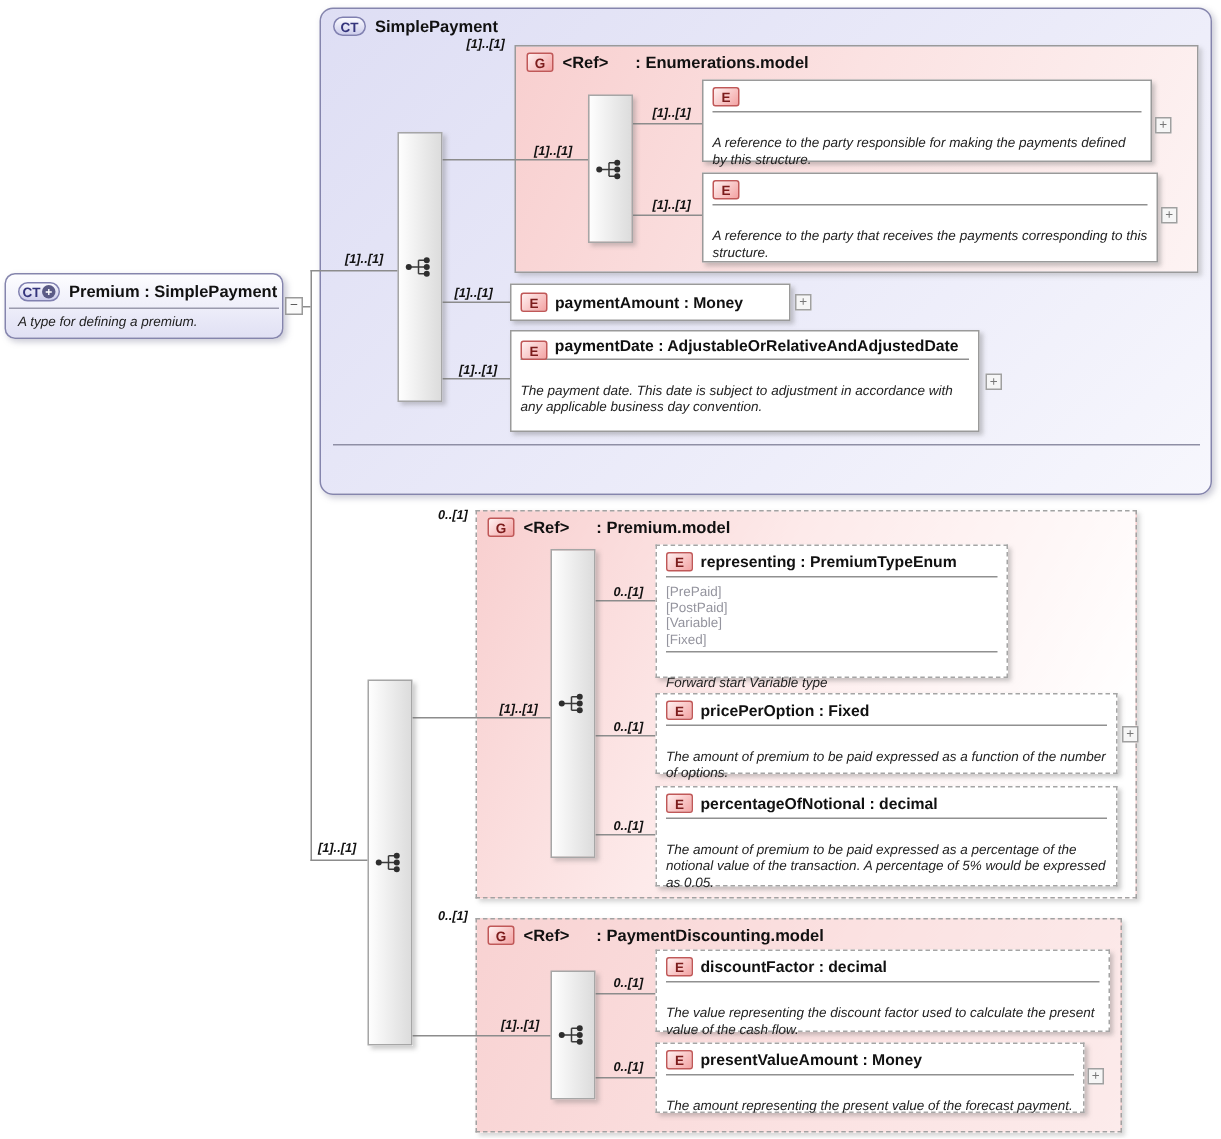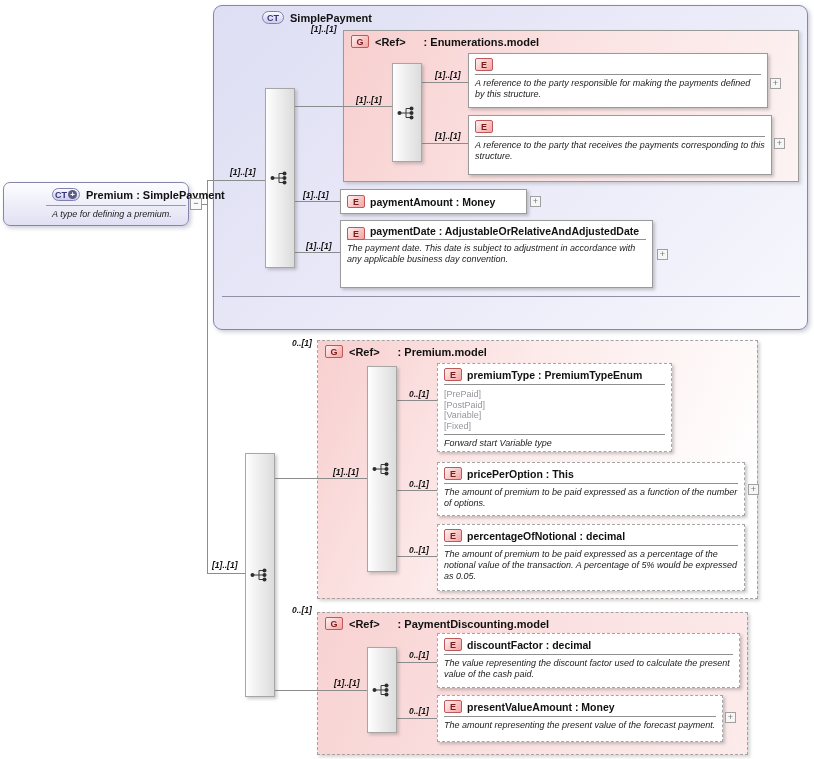--- a/index.html
+++ b/index.html
@@ -3,21 +3,21 @@
 <meta charset="utf-8">
 <style>
   html,body{margin:0;padding:0;background:#fff;}
   #canvas{position:relative;width:814px;height:759px;background:#fff;overflow:hidden;
           font-family:"Liberation Sans",sans-serif;}
   .hline{position:absolute;height:1px;background:#8c8c8c;}
   .vline{position:absolute;width:1px;background:#8c8c8c;}
   .card{position:absolute;font-style:italic;font-weight:bold;font-size:8.5px;color:#111;white-space:nowrap;}
 
   
-  .ct-box{position:absolute;border:1px solid #8585ad;box-shadow:2px 2px 4px rgba(110,110,140,.35);box-sizing:border-box;padding-left:40px;}
+  .ct-box{position:absolute;border:1px solid #8585ad;box-shadow:2px 2px 4px rgba(110,110,140,.35);box-sizing:border-box;}
   #premium-box{border-radius:7px;background:linear-gradient(180deg,#fdfdff 0%,#e0e0f4 100%);}
   #simplepayment-box{border-radius:9px;background:linear-gradient(135deg,#dedef4 0%,#ebebf9 55%,#f7f7fd 100%);}
   .ct-head{display:flex;align-items:center;gap:6px;padding:5px 8px 2px;font-weight:bold;font-size:11px;color:#111;white-space:nowrap;}
   .ct-sep{height:1px;background:#9a9aad;margin:2px 2px 0;}
   .ct-desc{font-style:italic;font-size:9px;color:#222;padding:3px 8px;line-height:11px;}
   .badge-ct{display:inline-flex;align-items:center;justify-content:center;min-width:22px;height:13px;
             border:1px solid #8080b0;border-radius:7px;background:linear-gradient(180deg,#fafaff,#cdcdec);
             font-weight:bold;font-size:9px;color:#34347c;flex:none;padding:0 2px;box-sizing:border-box;}
   .ct-plus{width:9px;height:9px;border-radius:50%;background:#5b5b86;color:#fff;font-size:8px;font-weight:bold;
            display:inline-flex;align-items:center;justify-content:center;margin-left:1px;line-height:9px;}
@@ -39,21 +39,21 @@
          border:1px solid #c05858;border-radius:2px;background:linear-gradient(135deg,#fff1f1 0%,#f3a3a3 100%);
          font-weight:bold;font-size:9px;color:#7c1c1c;box-sizing:border-box;}
 
   
   .el-box{position:absolute;background:#fff;border:1px solid #9a9a9a;box-shadow:2px 2px 3px rgba(100,100,100,.35);box-sizing:border-box;}
   .el-box.dashed{border-style:dashed;border-color:#a5a5a5;}
   .el-head{display:flex;align-items:center;gap:5px;padding:4px 6px 2px;}
   .el-head.centered{padding:0 6px;height:100%;}
   .el-title{font-weight:bold;font-size:10.5px;color:#111;white-space:nowrap;}
   .el-sep{height:1px;background:#909090;margin:1px 6px;}
-  .el-desc{font-style:italic;font-size:9px;color:#222;line-height:11px;padding:2px 6px 4px;}
+  .el-desc{font-style:italic;font-size:9px;color:#222;line-height:11px;padding:14px 6px 4px;}
 
   
   .pd-badge{position:absolute;left:6px;top:6px;}
   .pd-title{font-weight:bold;font-size:10.5px;color:#111;text-align:center;word-break:break-all;
             padding:4px 12px 0 28px;line-height:13px;}
 
   
   .enum-row{display:flex;padding:3px 6px 2px;font-size:9px;}
   .enum-label{font-style:italic;color:#111;width:66px;flex:none;}
   .enum-vals{color:#94949e;display:flex;flex-direction:column;line-height:10.5px;}
@@ -199,39 +199,39 @@
     <span class="badge pd-badge">E</span>
     <div class="pd-title">paymentDate : AdjustableOrRelativeAndAdjustedDate</div>
     <div class="el-sep"></div>
     <div class="el-desc">The payment date. This date is subject to adjustment in accordance with any applicable business day convention.</div>
   </div>
   <div class="plus-btn" style="left:657px;top:249px;">+</div>
 
   <div class="el-box dashed" style="left:437px;top:363px;width:235px;height:89px;">
     <div class="el-head">
       <span class="badge">E</span>
-      <span class="el-title">premiumType : PremiumTypeEnum</span>
+      <span class="el-title">representing : PremiumTypeEnum</span>
     </div>
     <div class="el-sep"></div>
     <div class="enum-row">
       <span class="enum-vals">
         <span>[PrePaid]</span>
         <span>[PostPaid]</span>
         <span>[Variable]</span>
         <span>[Fixed]</span>
       </span>
     </div>
     <div class="el-sep"></div>
     <div class="el-desc">Forward start Variable type</div>
   </div>
 
   <div class="el-box dashed" style="left:437px;top:462px;width:308px;height:54px;">
     <div class="el-head">
       <span class="badge">E</span>
-      <span class="el-title">pricePerOption : This</span>
+      <span class="el-title">pricePerOption : Fixed</span>
     </div>
     <div class="el-sep"></div>
     <div class="el-desc">The amount of premium to be paid expressed as a function of the number of options.</div>
   </div>
   <div class="plus-btn" style="left:748px;top:484px;">+</div>
 
   <div class="el-box dashed" style="left:437px;top:524px;width:308px;height:67px;">
     <div class="el-head">
       <span class="badge">E</span>
       <span class="el-title">percentageOfNotional : decimal</span>
@@ -239,21 +239,21 @@
     <div class="el-sep"></div>
     <div class="el-desc">The amount of premium to be paid expressed as a percentage of the notional value of the transaction. A percentage of 5% would be expressed as 0.05.</div>
   </div>
 
   <div class="el-box dashed" style="left:437px;top:633px;width:303px;height:55px;">
     <div class="el-head">
       <span class="badge">E</span>
       <span class="el-title">discountFactor : decimal</span>
     </div>
     <div class="el-sep"></div>
-    <div class="el-desc">The value representing the discount factor used to calculate the present value of the cash paid.</div>
+    <div class="el-desc">The value representing the discount factor used to calculate the present value of the cash flow.</div>
   </div>
 
   <div class="el-box dashed" style="left:437px;top:695px;width:286px;height:47px;">
     <div class="el-head">
       <span class="badge">E</span>
       <span class="el-title">presentValueAmount : Money</span>
     </div>
     <div class="el-sep"></div>
     <div class="el-desc">The amount representing the present value of the forecast payment.</div>
   </div>

